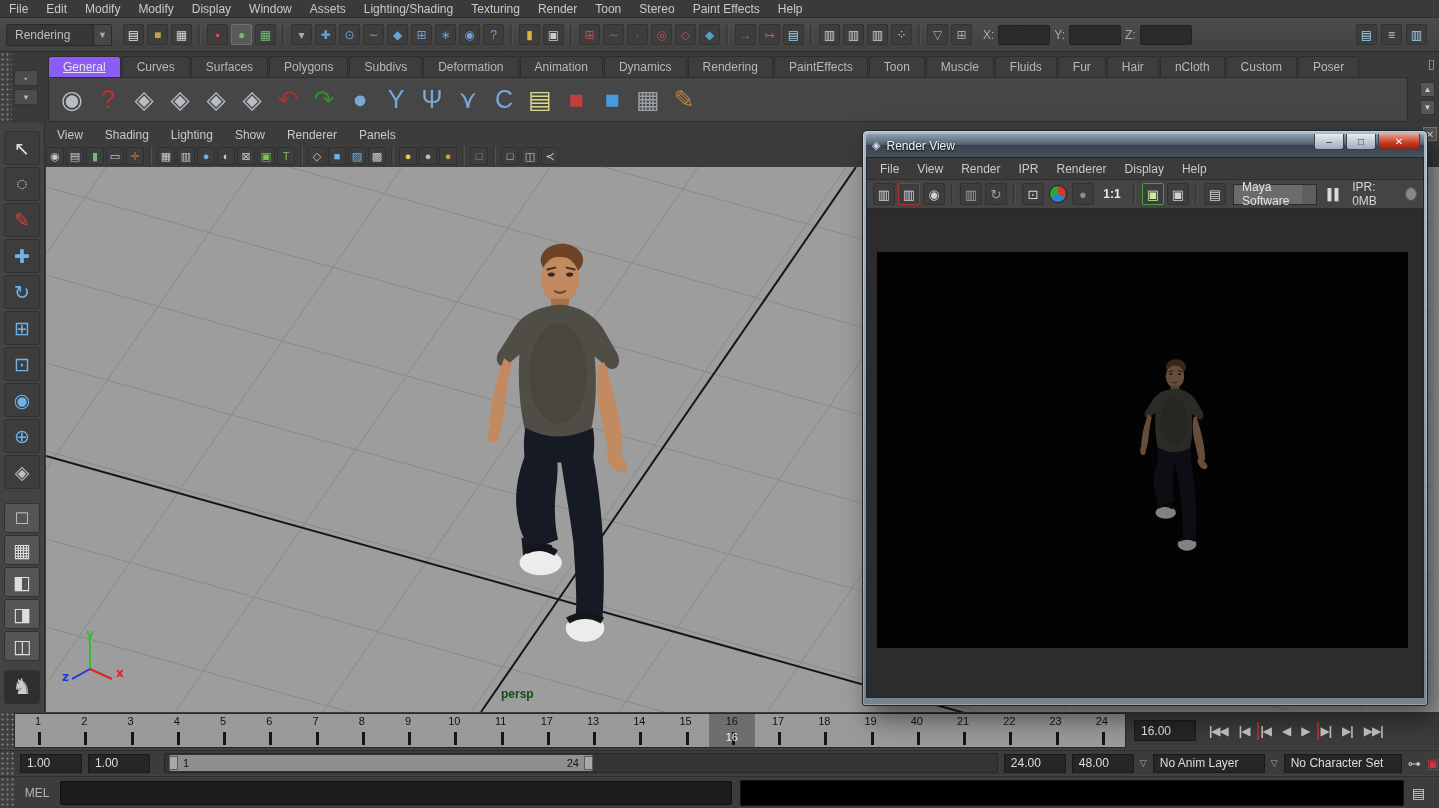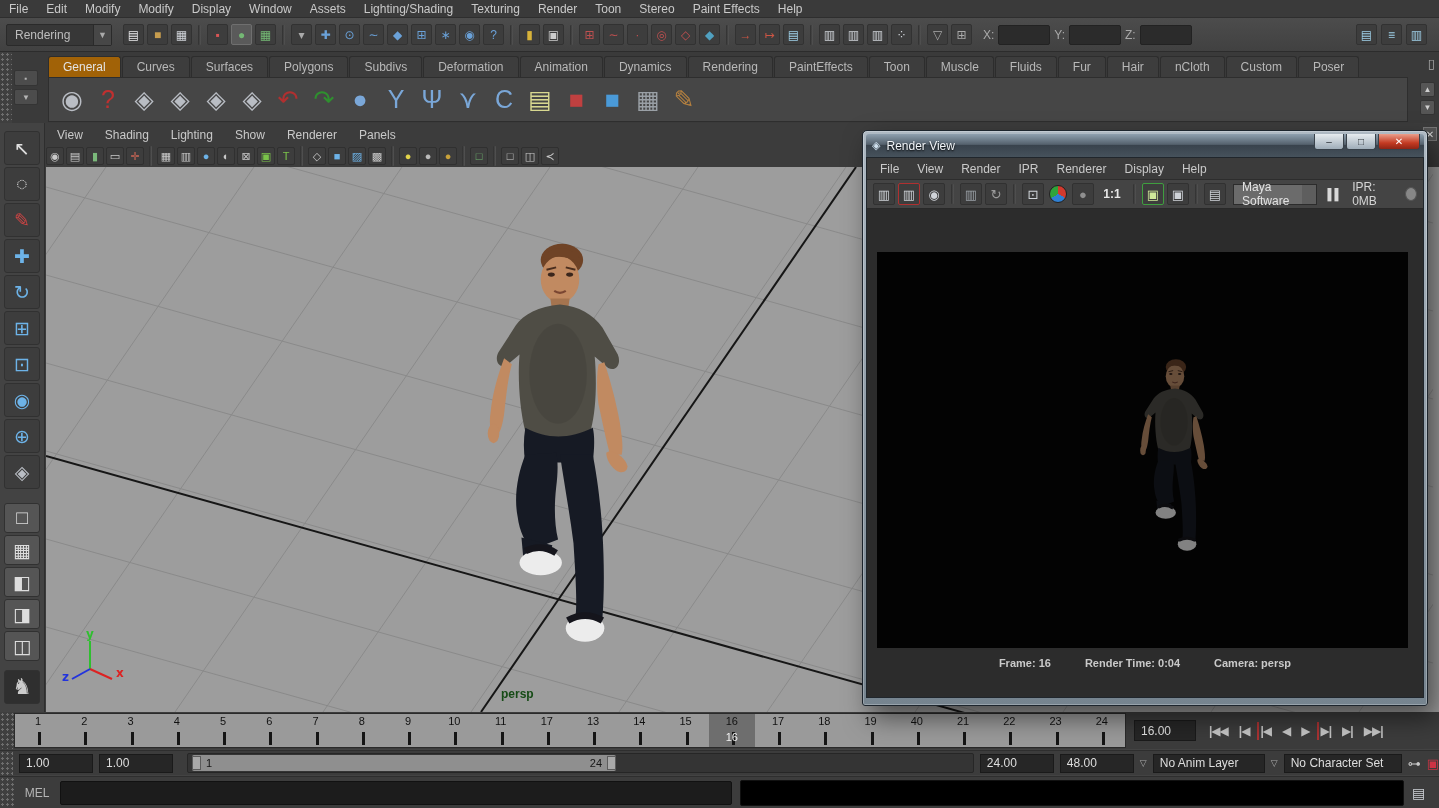--- a/index.html
+++ b/index.html
@@ -36,21 +36,21 @@
   .shelf { position:absolute; left:0; top:52px; width:1439px; height:71px; background:#3a3a3a; }
   .vgrip { background-color:#3f3f3f; background-image:radial-gradient(#6e6e6e 1px,transparent 1.3px);
     background-size:5px 5px; }
   .shelf-grip { position:absolute; left:0; top:0; width:12px; height:71px; }
   .shelf-btns { position:absolute; left:14px; top:18px; width:26px; display:flex; flex-direction:column; gap:3px; }
   .shelf-btns span { width:24px; height:16px; background:#4c4c4c; border:1px solid #343434; border-radius:2px;
     display:flex; align-items:center; justify-content:center; font-size:8px; color:#b5b5b5; }
   .shelf-tabs { position:absolute; left:48px; top:2px; height:23px; display:flex; align-items:flex-end; font-size:12px; }
   .shelf-tabs .tab { padding:3px 14px; background:#3d3d3d; color:#b8b8b8; border:1px solid #2d2d2d;
     border-bottom:none; border-radius:3px 3px 0 0; margin-right:1px; }
-  .shelf-tabs .tab.active { background:#a16207; color:#e3e3e3; }
+  .shelf-tabs .tab.active { background:#8b5cf6; color:#e3e3e3;text-decoration:underline; }
   .shelf-icons { position:absolute; left:48px; top:25px; width:1360px; height:45px; background:#464646;
     border:1px solid #2e2e2e; display:flex; align-items:center; padding-left:6px; gap:2px; }
   .shelf-icons .icell { width:34px; height:38px; font-size:25px; }
   .shelf-trash { position:absolute; right:4px; top:4px; font-size:13px; color:#aaa; }
   .shelf-scroll { position:absolute; right:4px; top:30px; display:flex; flex-direction:column; gap:3px; }
   .shelf-scroll span { width:15px; height:15px; background:#565656; border:1px solid #333; border-radius:2px;
     font-size:8px; color:#cfcfcf; display:flex; align-items:center; justify-content:center; }
 
   
   .main { position:absolute; left:0; top:123px; width:1439px; height:589px; background:#3c3c3c; }
@@ -139,21 +139,21 @@
   .ts-playback { display:flex; align-items:center; gap:5px; margin-left:10px; }
   .ts-playback .pb { font-size:12px; font-weight:bold; color:#c6c6c6; letter-spacing:-1px; padding:2px 3px; }
   .ts-playback .pb.keyred { box-shadow:inset 2px 0 0 #a33; }
 
   
   .range-row { position:absolute; left:0; top:750px; width:1439px; height:25px; background:#3c3c3c;
     display:flex; align-items:center; gap:6px; border-top:1px solid #2e2e2e; }
   .range-grip { width:14px; height:25px; }
   .range-row input { height:19px; background:#262626; border:1px solid #1a1a1a; color:#dedede;
     font-size:12px; padding:0 6px; }
-  .rfield { width:74px; }
+  .rfield { width:62px; }
   .range-groove { position:relative; width:840px; height:20px; background:#343434; border:1px solid #262626;
     border-radius:2px; margin-left:8px; }
   .range-bar { position:absolute; left:4px; top:1px; width:424px; height:16px; background:#8f8f8f;
     border-radius:2px; display:flex; align-items:center; }
   .range-bar .handle { width:9px; height:14px; background:#a9a9a9; border:1px solid #5c5c5c; }
   .range-bar .rs-label { font-size:11px; color:#161616; padding:0 5px; }
   .range-bar .spacer { flex:1; }
   .dd-arrow { font-size:9px; color:#a9a9a9; }
   .wide1 { width:112px; } .wide2 { width:118px; }
   .rk-icons { display:flex; gap:6px; align-items:center; }
@@ -491,25 +491,20 @@
           <span class="rw-ipr-label">IPR: 0MB</span>
           <span class="rw-stop"></span>
         </div>
         <div class="rw-client">
           <div class="rw-image">
             <svg class="rw-walker" viewBox="0 0 110 220">
                 <use href="#walker"></use>
               </svg>
           </div>
           <div class="rw-status">
-            <div class="row">
-              <span>Frame: 16</span>
-              <span>Render Time: 0:04</span>
-              <span>Camera: persp</span>
-            </div>
           </div>
         </div>
       </div>
     </div>
   </div>
 
   <div class="time-row">
     <div class="time-grip vgrip"></div>
     <div class="ts-ruler">
         <div class="tslot">

